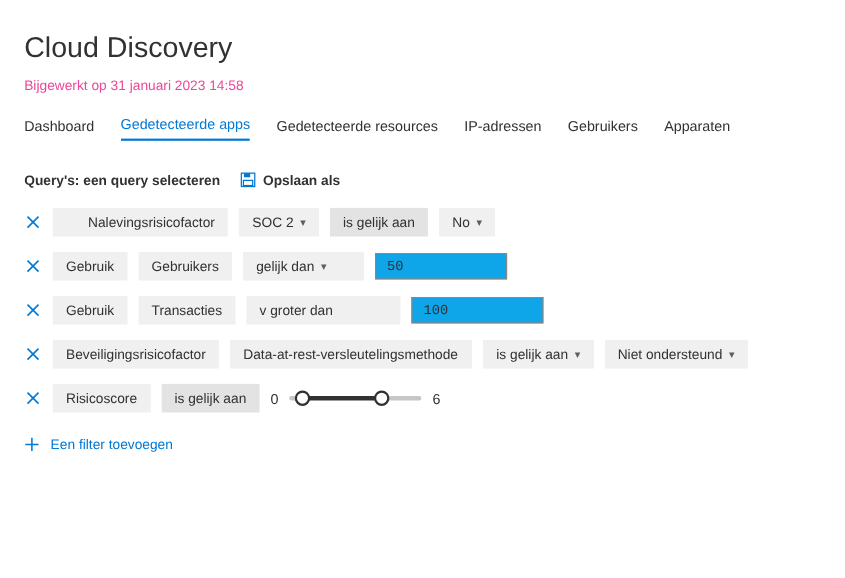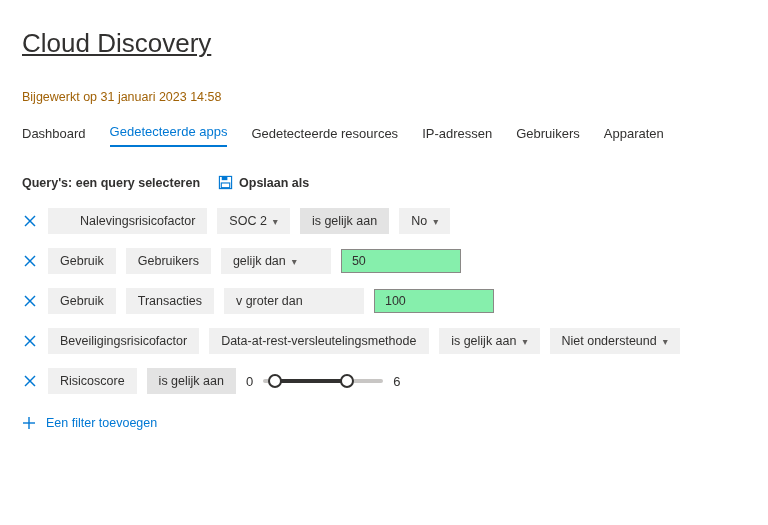--- a/index.html
+++ b/index.html
@@ -10,26 +10,25 @@
     color: #323130;
     background: #fff;
     width: 768px;
   }
   .page {
     padding: 18px 22px 28px 22px;
   }
   h1.title {
     font-size: 26px;
     font-weight: 400;
-    margin: 10px 0 31px 0;
-    text-decoration: underline;
+    margin: 10px 0 12px 0;
   }
   .timestamp {
     font-size: 12.5px;
-    color: #a16207;
+    color: #ec4899;
     margin-bottom: 16px;
   }
   .tabs {
     display: flex;
     gap: 24px;
     align-items: flex-end;
     border-bottom: none;
     margin-bottom: 28px;
   }
   .tab {
@@ -81,24 +80,25 @@
   .chip {
     background: #f0f0f0;
     padding: 6px 12px;
     font-size: 12.5px;
     white-space: nowrap;
     display:flex;
     align-items:center;
     gap:6px;
   }
   .chip.input-chip {
-    background:#86efac;
+    background:#0ea5e9;
     border:1px solid #8a8886;
     padding:4px 10px;
     min-width:120px;
+    font-family:Liberation Mono, monospace;
   }
   .chip .chev {
     font-size:10px;
     color:#605e5c;
   }
   .chip.darker {
     background:#e3e3e3;
   }
   
   .slider-wrap {

